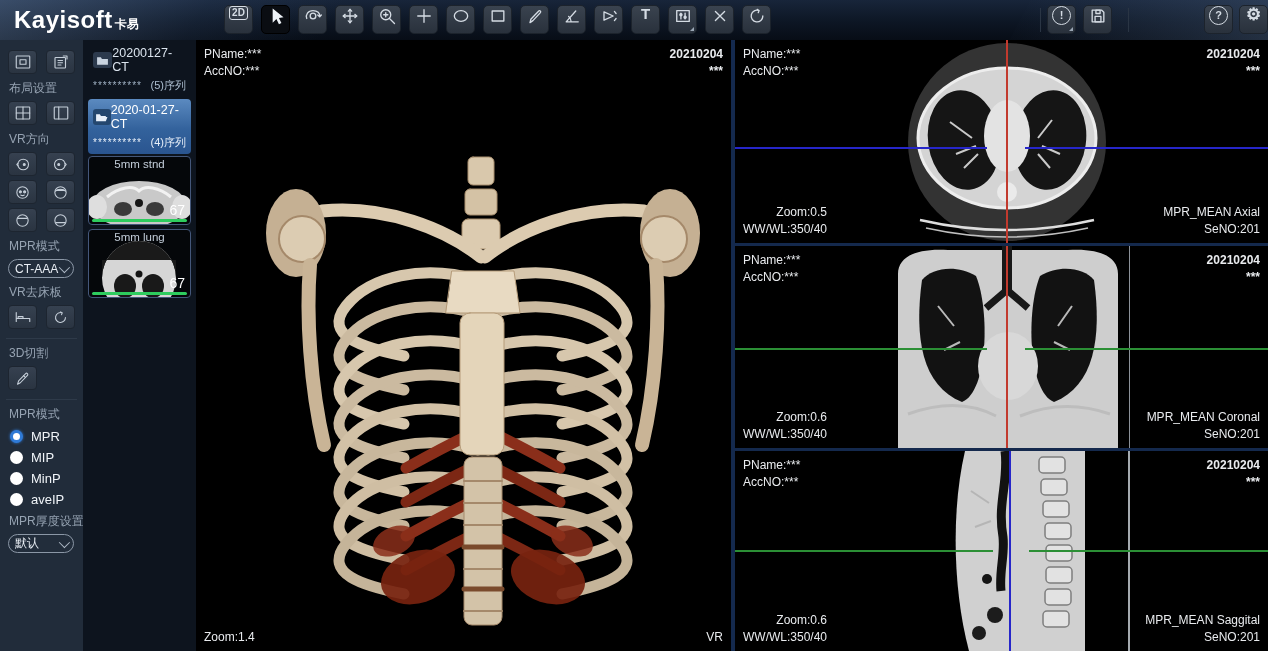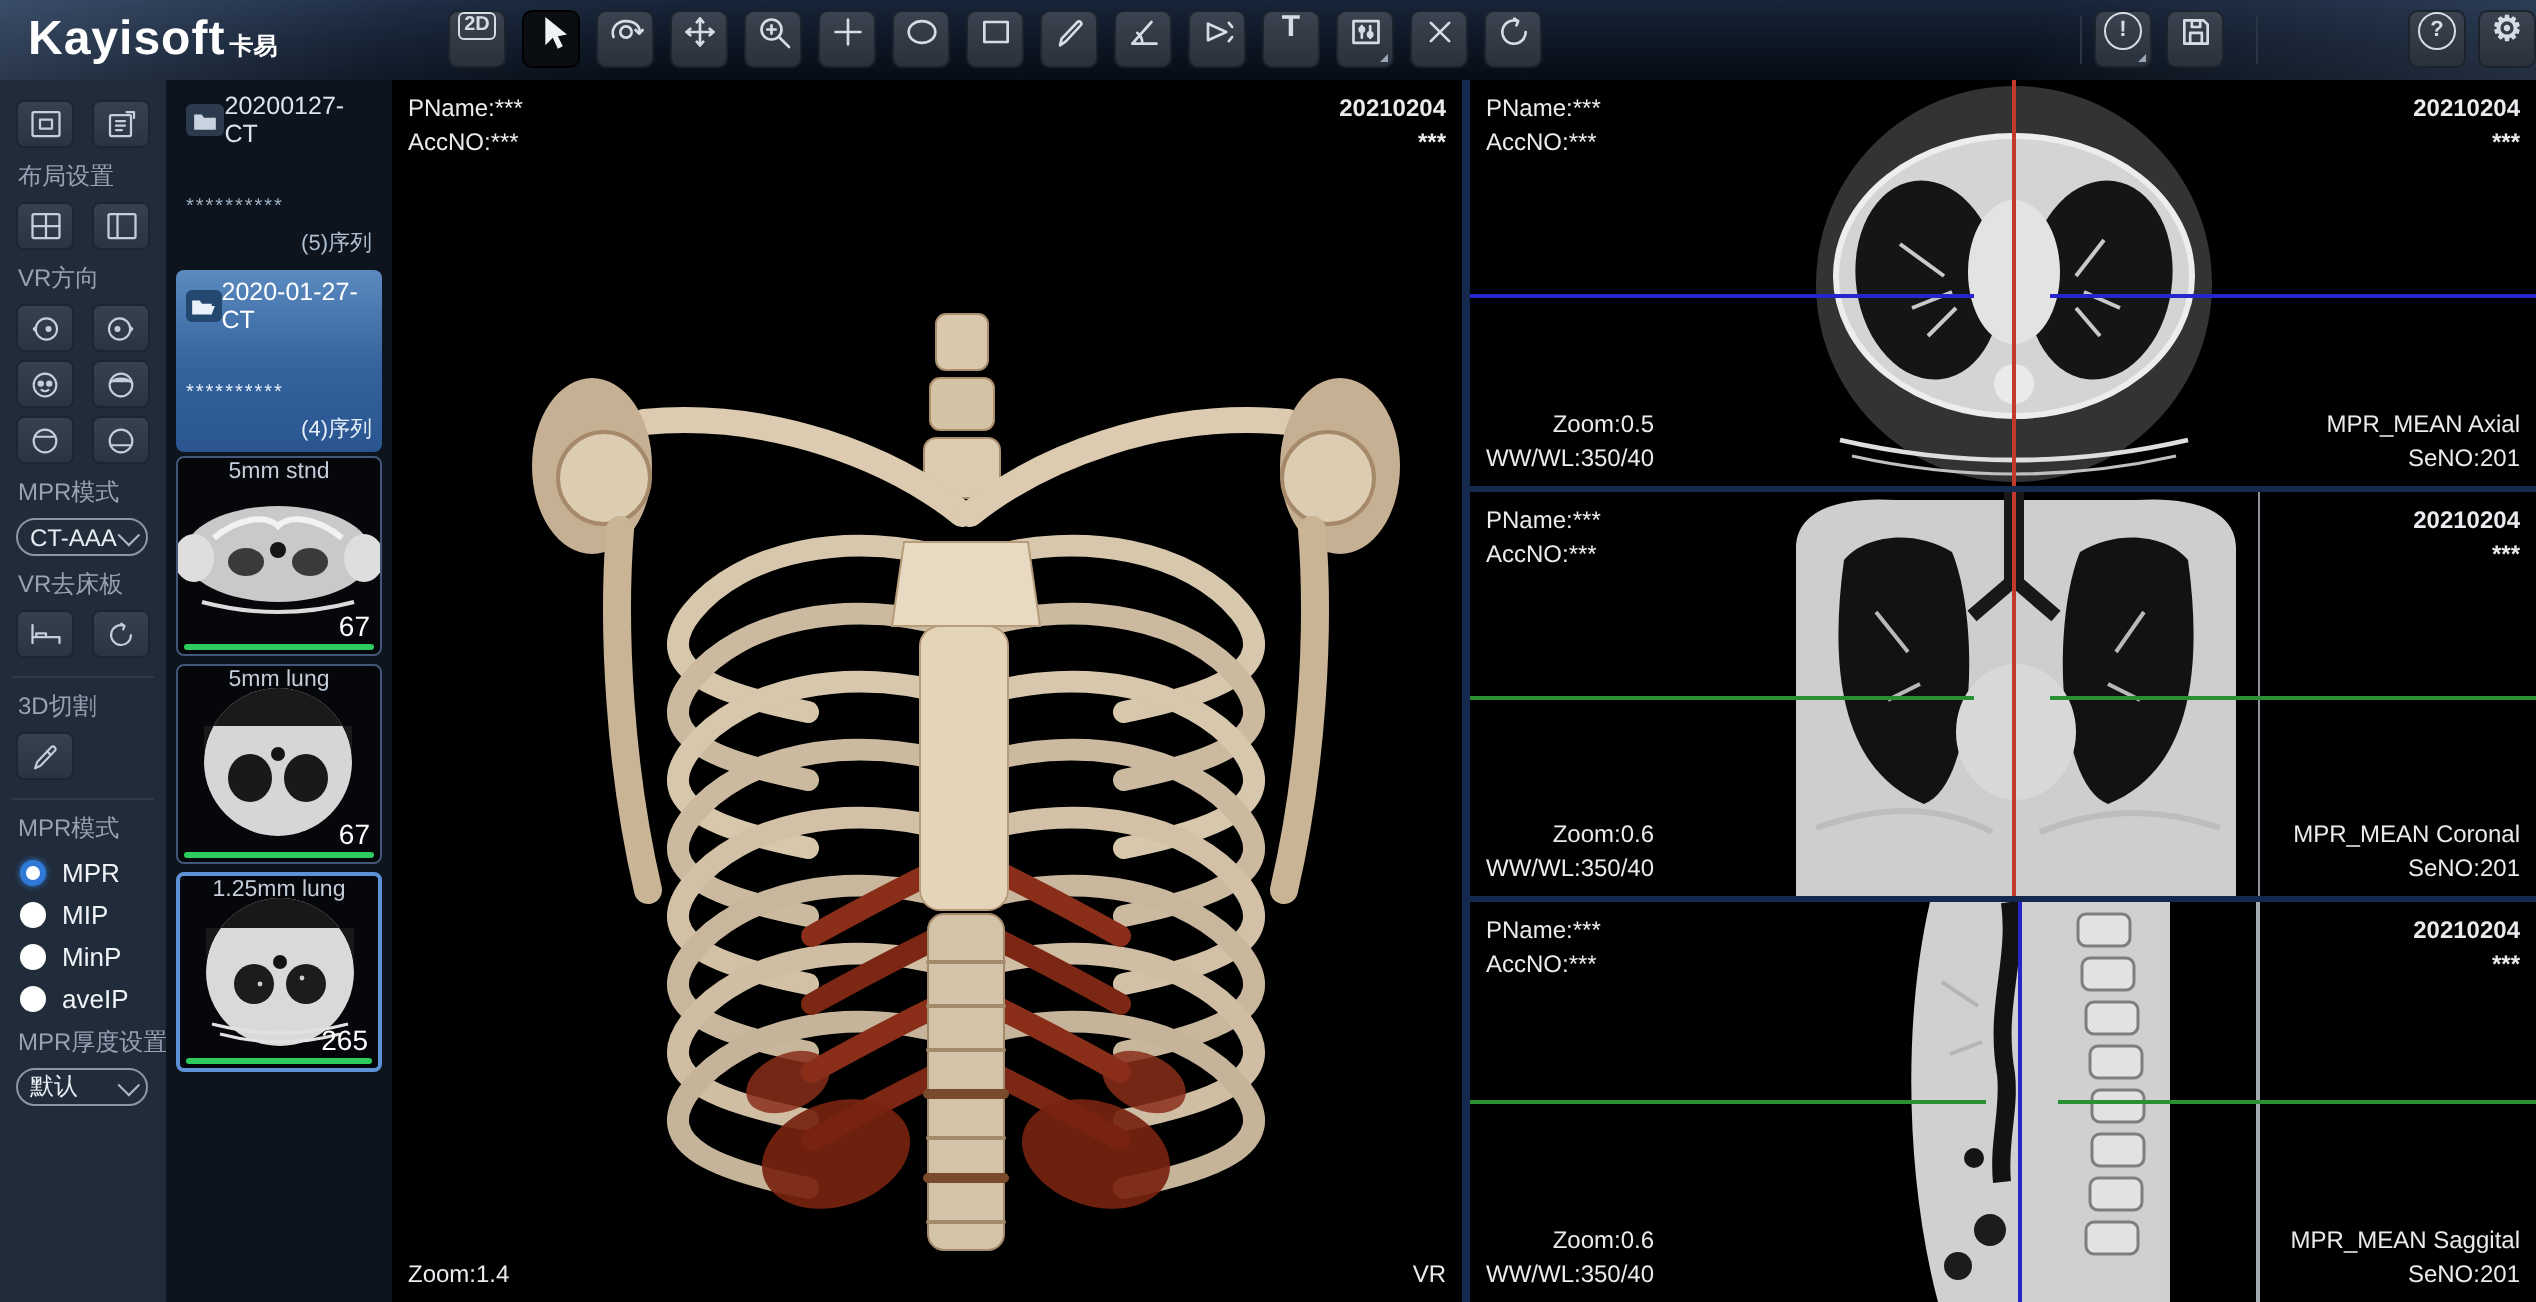--- a/index.html
+++ b/index.html
@@ -57,23 +57,23 @@
     box-sizing:border-box;padding:2px 5px;}
   .sgroup{border-radius:4px;padding:4px 5px;margin-bottom:2px;cursor:pointer;}
   .sgroup.sel{background:linear-gradient(180deg,#5b8ac0 0%,#33629c 55%,#2a5590 100%);}
   .sgroup .r1{display:flex;justify-content:space-between;align-items:center;}
   .sgroup .r2{display:flex;justify-content:space-between;align-items:center;margin-top:4px;}
   .foldbox{width:20px;height:16px;border-radius:3px;background:#2c3a4d;display:flex;align-items:center;justify-content:center;}
   .sgroup.sel .foldbox{background:#24476f;}
   .sdate{color:#dbe4ee;font-size:12.5px;}
   .sgroup.sel .sdate{color:#fff;}
   .smask{color:#9fb0c2;font-size:10px;letter-spacing:1px;}
-  .scount{color:#aebfd1;font-size:11px;margin-top:36px;}
+  .scount{color:#aebfd1;font-size:11px;}
   .sgroup.sel .smask,.sgroup.sel .scount{color:#e6eef8;}
-  .thumb{position:relative;height:100px;border:1px solid #44577a;border-radius:4px;background:#05070a;
+  .thumb{position:relative;height:69px;border:1px solid #44577a;border-radius:4px;background:#05070a;
     margin-bottom:4px;cursor:pointer;overflow:hidden;box-sizing:border-box;}
   .thumb.sel{border:2px solid #5d93d6;}
   .tlabel{position:absolute;top:1px;left:0;right:0;text-align:center;color:#c3cdd9;font-size:11.5px;z-index:3;}
   .tnum{position:absolute;right:5px;bottom:6px;color:#fff;font-size:14px;z-index:3;}
   .tbar{position:absolute;left:3px;right:3px;bottom:2px;height:3px;background:#2ecc5e;border-radius:2px;z-index:3;}
   .thumb svg{position:absolute;left:0;top:10px;}
 
   
   .vrview{position:absolute;left:196px;top:40px;width:535px;height:611px;background:#000;}
   .vsep{position:absolute;left:731px;top:40px;width:4px;height:611px;background:#14294d;}
@@ -390,35 +390,20 @@
         <circle cx="50" cy="38" r="37" fill="#d6d6d6"></circle>
         <path d="M13 38 A37 37 0 0 1 87 38 L87 20 L13 20 Z" fill="#1a1a1a"></path>
         <circle cx="50" cy="34" r="3.5" fill="#141414"></circle>
         <ellipse cx="36" cy="46" rx="11" ry="12" fill="#191919"></ellipse>
           <ellipse cx="64" cy="46" rx="11" ry="12" fill="#191919"></ellipse>
       </svg>
       <span class="tnum">67</span>
       <span class="tbar"></span>
     </div>
 
-    <div class="thumb sel">
-      <span class="tlabel">1.25mm lung</span>
-      <svg width="101" height="78" viewBox="0 0 101 78">
-        <circle cx="50" cy="38" r="37" fill="#d9d9d9"></circle>
-        <path d="M13 38 A37 37 0 0 1 87 38 L87 16 L13 16 Z" fill="#181818"></path>
-        <circle cx="50" cy="33" r="3.5" fill="#131313"></circle>
-        <ellipse cx="37" cy="44" rx="10" ry="10" fill="#1c1c1c"></ellipse>
-          <ellipse cx="63" cy="44" rx="10" ry="10" fill="#1c1c1c"></ellipse>
-        <circle cx="40" cy="44" r="1.2" fill="#cfcfcf"></circle>
-          <circle cx="61" cy="41" r="1.2" fill="#cfcfcf"></circle>
-        <path d="M16 64 Q50 73 84 64 M20 69 Q50 77 80 69" stroke="#e2e2e2" stroke-width="1.6" fill="none"></path>
-      </svg>
-      <span class="tnum">265</span>
-      <span class="tbar"></span>
-    </div>
 
   </section>
 
   <section class="vrview">
     <div class="ov tl">
       <div>PName:***</div>
       <div>AccNO:***</div>
     </div>
     <div class="ov tr">
       <div>20210204</div>

